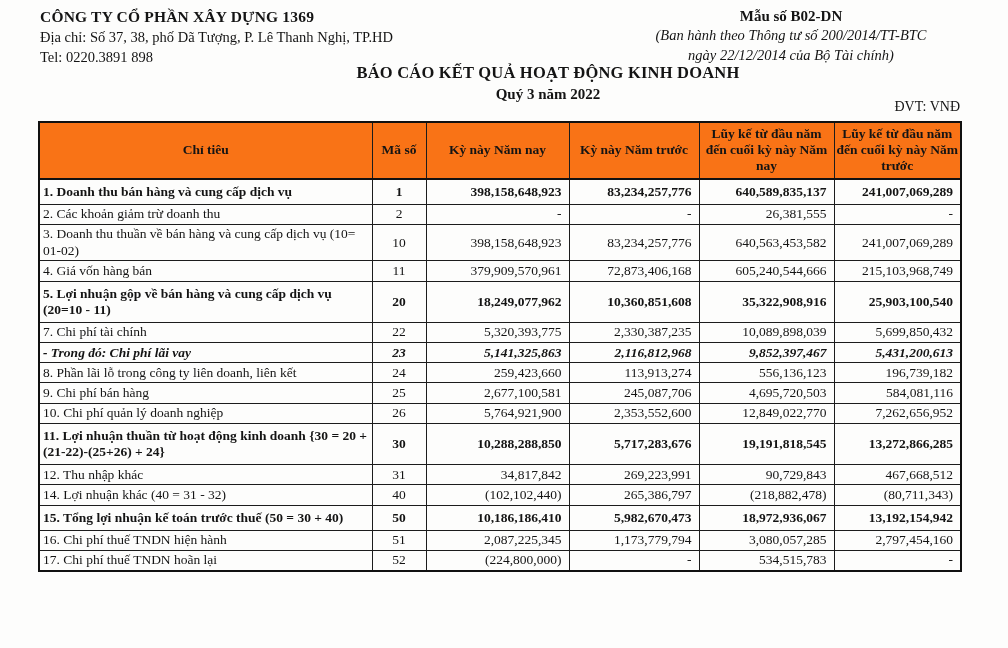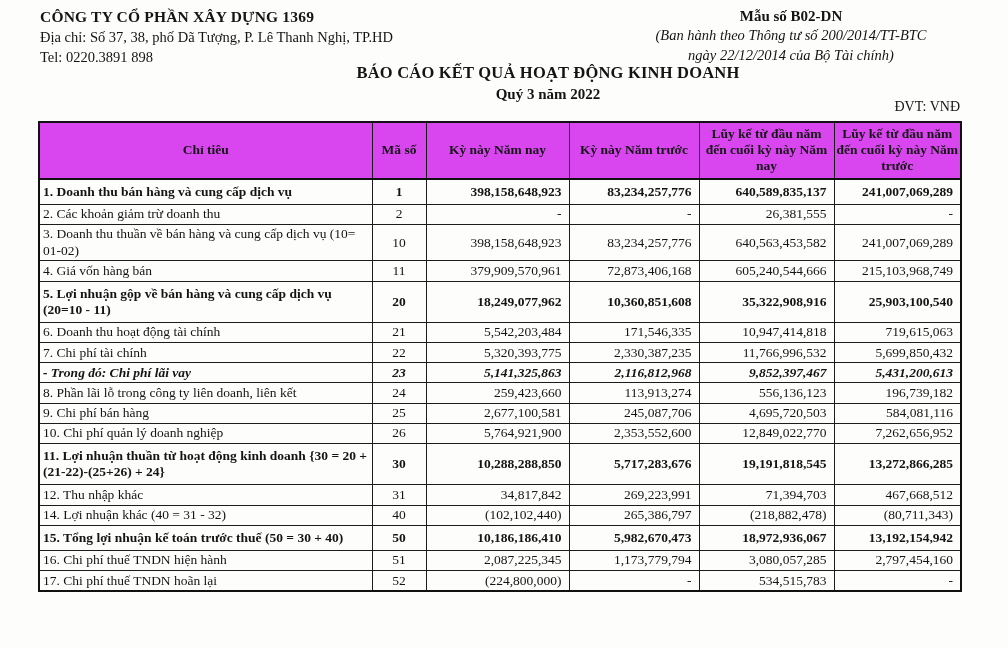--- a/index.html
+++ b/index.html
@@ -34,21 +34,21 @@
   
   table.report {
     position: absolute; left: 38px; top: 121px; width: 922px;
     border-collapse: collapse; table-layout: fixed;
     font-size: 13.5px;
   }
   table.report, table.report th, table.report td { border: 1px solid #1c1c1c; }
   table.report { border: 2px solid #111; }
   table.report thead th { border-bottom: 2px solid #111; }
   th {
-    background: #d946ef;
+    background: #f97316;
     font-weight: bold; text-align: center; vertical-align: middle;
     padding: 3px 0; line-height: 1.2;
   }
   td { vertical-align: middle; line-height: 1.2; padding: 1.5px 3px; }
   td.c-label { text-align: left; }
   td.c-code  { text-align: center; }
   td.c-num   { text-align: right; padding-right: 7px; }
   tr.bold td { font-weight: bold; padding-top: 4px; padding-bottom: 4px; }
   tr.italic td { font-style: italic; font-weight: bold; }
   col.w-label { width: 333px; }
@@ -136,33 +136,25 @@
         </tr>
         <tr class="bold">
           <td class="c-label">5. Lợi nhuận gộp về bán hàng và cung cấp dịch vụ (20=10 - 11)</td>
           <td class="c-code">20</td>
           <td class="c-num">18,249,077,962</td>
           <td class="c-num">10,360,851,608</td>
           <td class="c-num">35,322,908,916</td>
           <td class="c-num">25,903,100,540</td>
         </tr>
         <tr>
-          <td class="c-label">6. Doanh thu hoạt động tài chính</td>
-          <td class="c-code">21</td>
-          <td class="c-num">5,542,203,484</td>
-          <td class="c-num">171,546,335</td>
-          <td class="c-num">10,947,414,818</td>
-          <td class="c-num">719,615,063</td>
-        </tr>
-        <tr>
           <td class="c-label">7. Chi phí tài chính</td>
           <td class="c-code">22</td>
           <td class="c-num">5,320,393,775</td>
           <td class="c-num">2,330,387,235</td>
-          <td class="c-num">11,766,996,532</td>
+          <td class="c-num">10,089,898,039</td>
           <td class="c-num">5,699,850,432</td>
         </tr>
         <tr class="italic">
           <td class="c-label">- Trong đó: Chi phí lãi vay</td>
           <td class="c-code">23</td>
           <td class="c-num">5,141,325,863</td>
           <td class="c-num">2,116,812,968</td>
           <td class="c-num">9,852,397,467</td>
           <td class="c-num">5,431,200,613</td>
         </tr>
@@ -196,21 +188,21 @@
           <td class="c-num">10,288,288,850</td>
           <td class="c-num">5,717,283,676</td>
           <td class="c-num">19,191,818,545</td>
           <td class="c-num">13,272,866,285</td>
         </tr>
         <tr>
           <td class="c-label">12. Thu nhập khác</td>
           <td class="c-code">31</td>
           <td class="c-num">34,817,842</td>
           <td class="c-num">269,223,991</td>
-          <td class="c-num">71,394,703</td>
+          <td class="c-num">90,729,843</td>
           <td class="c-num">467,668,512</td>
         </tr>
         <tr>
           <td class="c-label">14. Lợi nhuận khác (40 = 31 - 32)</td>
           <td class="c-code">40</td>
           <td class="c-num">(102,102,440)</td>
           <td class="c-num">265,386,797</td>
           <td class="c-num">(218,882,478)</td>
           <td class="c-num">(80,711,343)</td>
         </tr>

